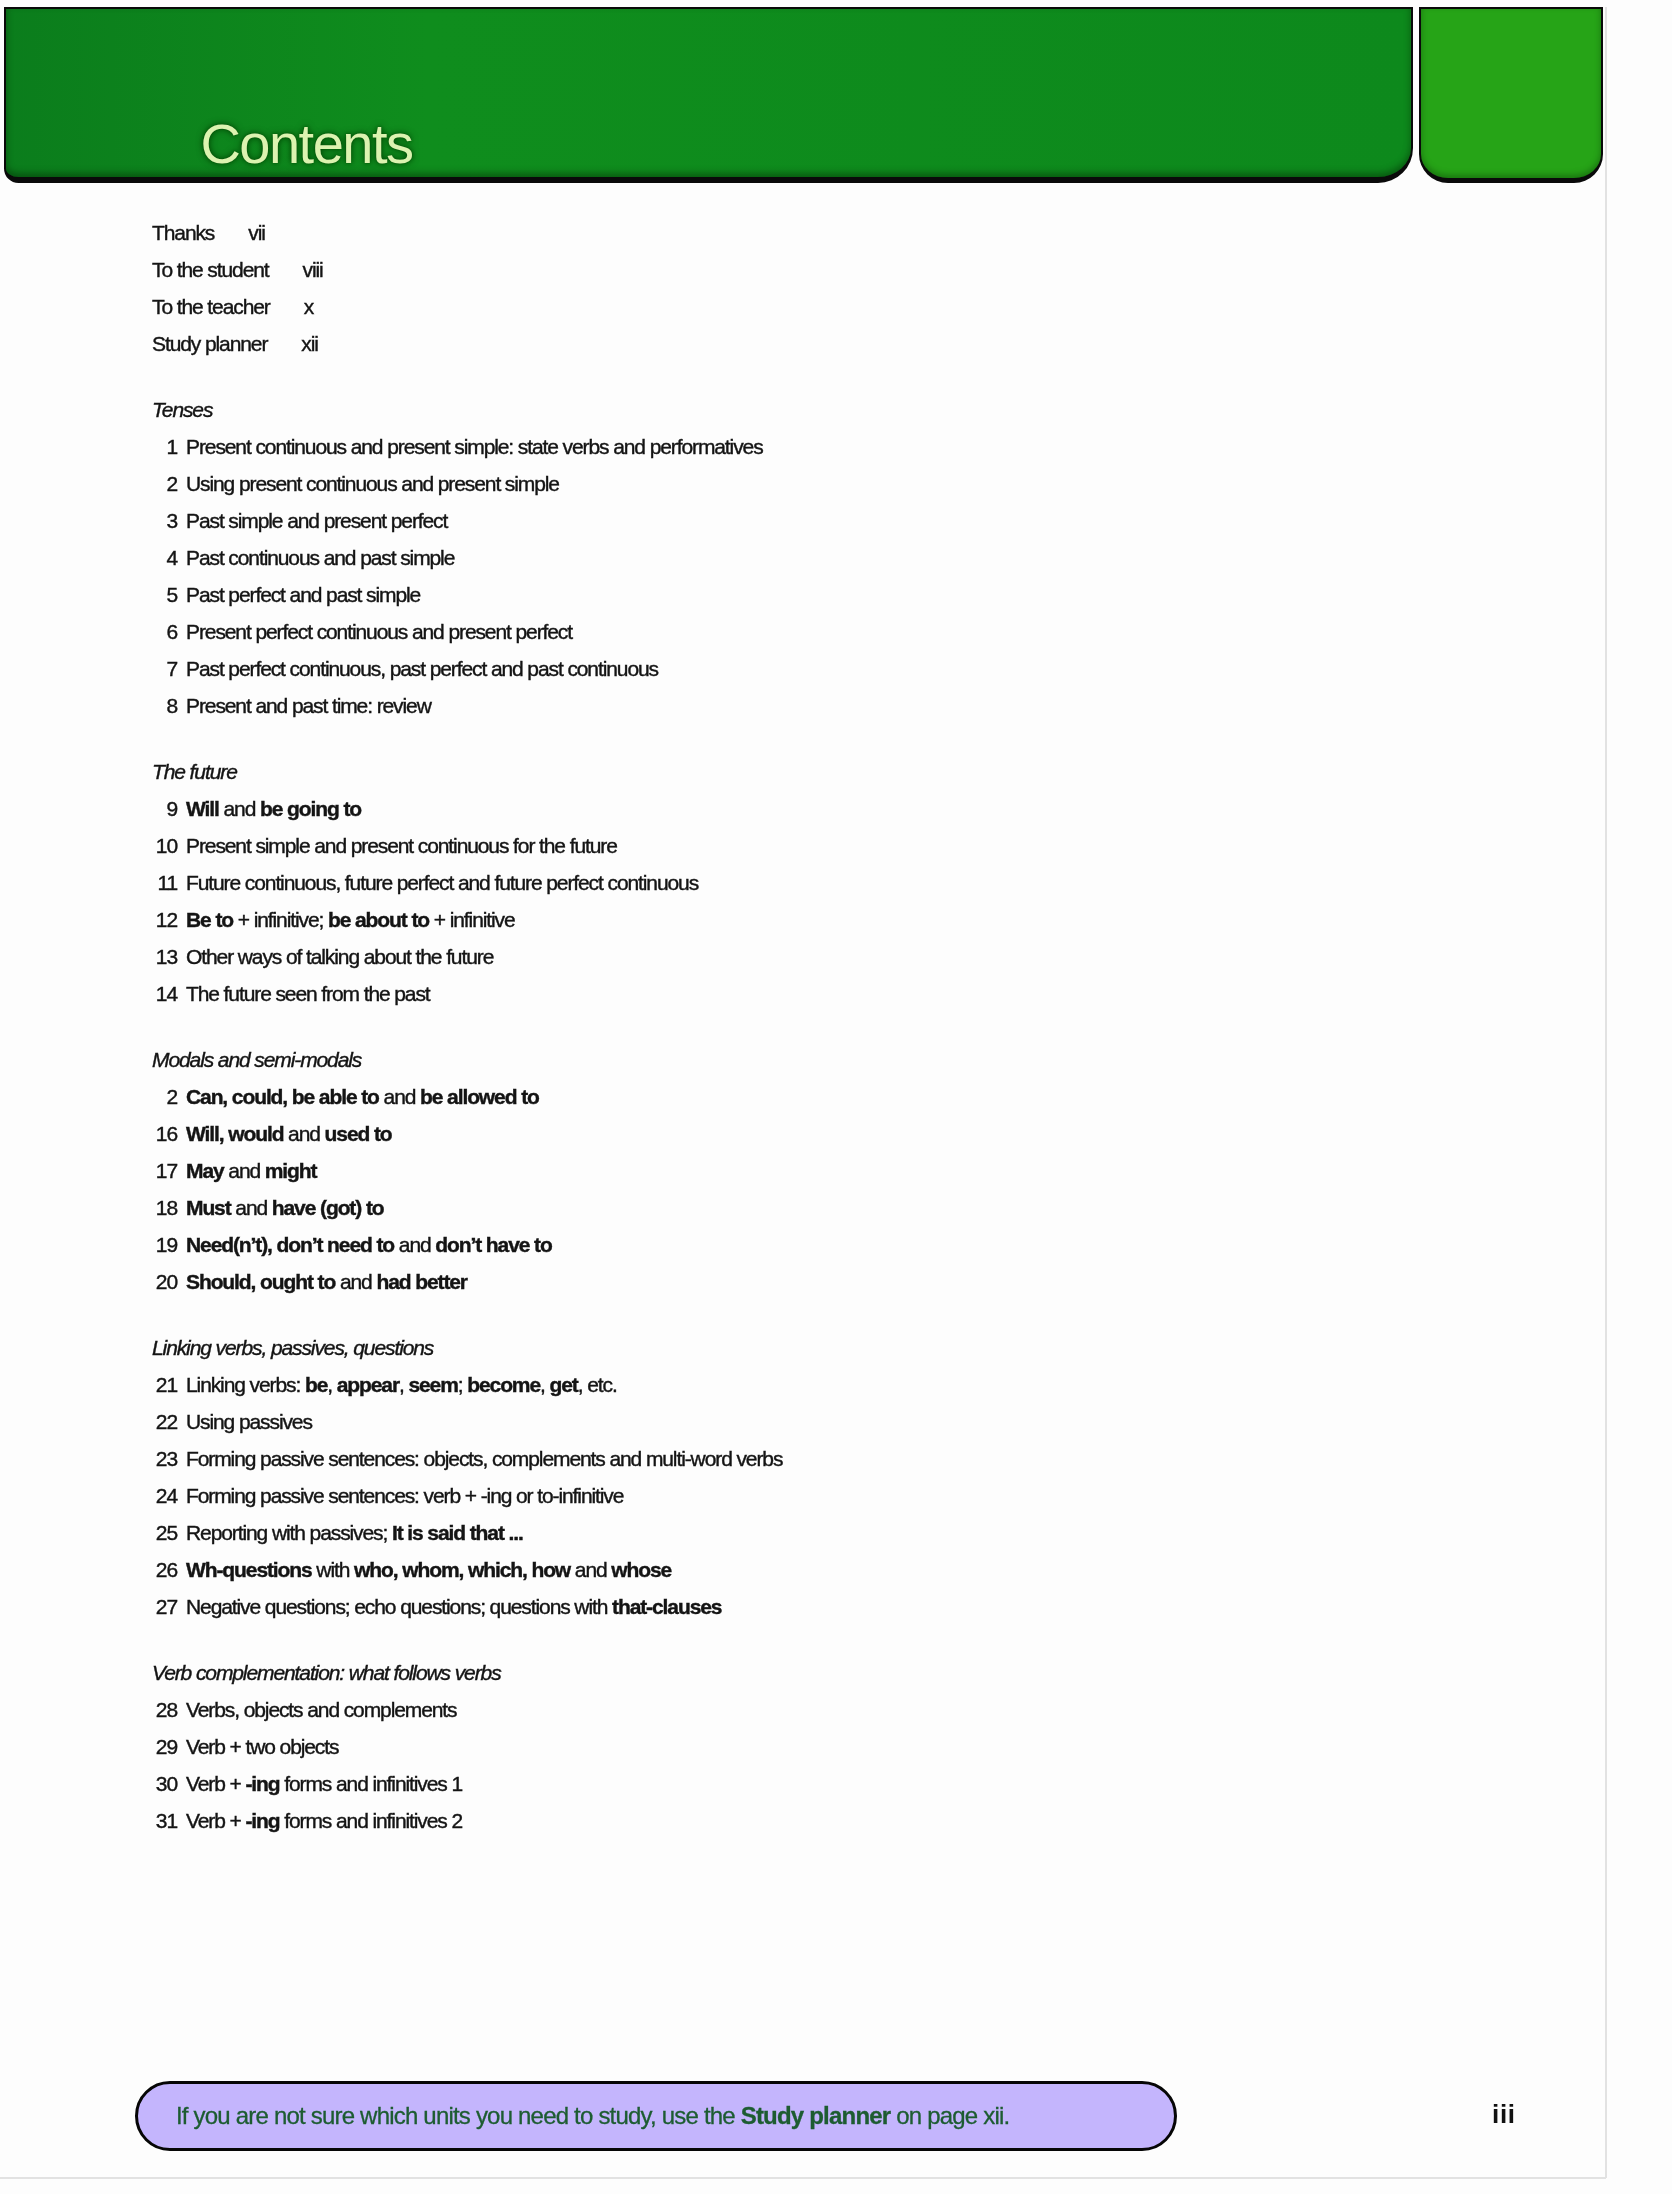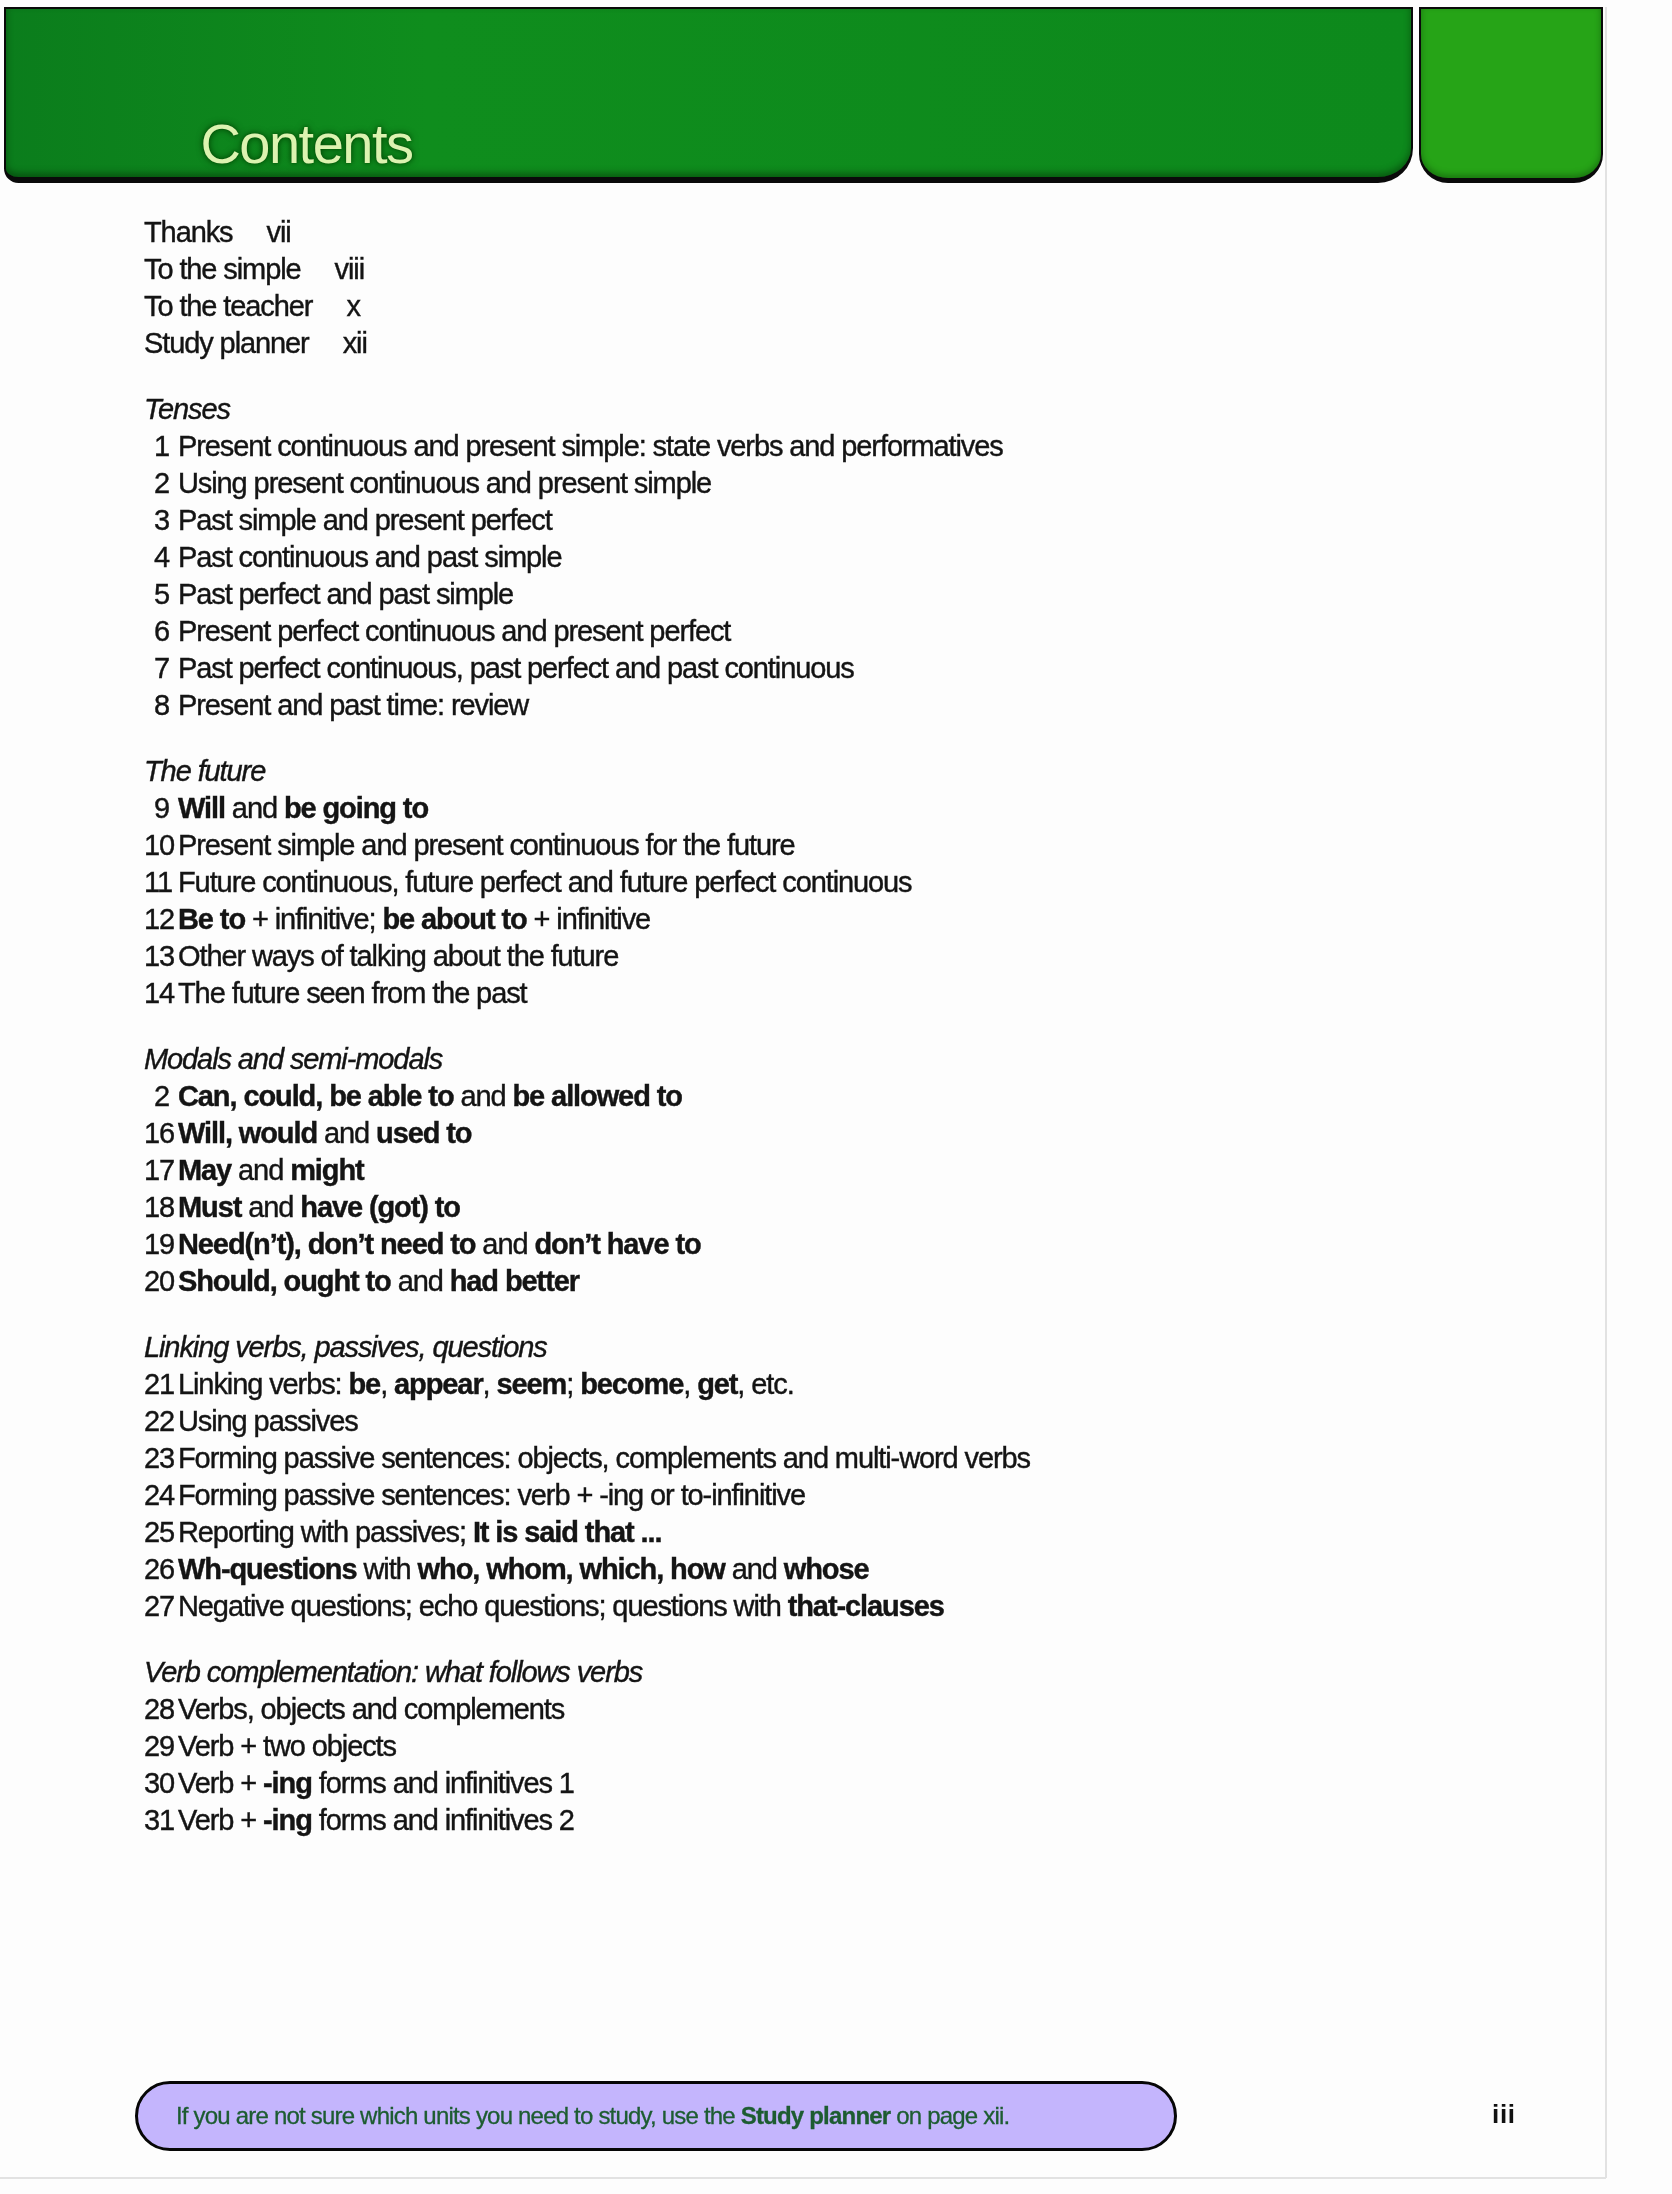--- a/index.html
+++ b/index.html
@@ -22,22 +22,22 @@
   }
   .cover-tab{
     position:absolute;left:1419px;top:7.3px;width:184px;height:176px;box-sizing:border-box;
     background:#26a417;
     border:2.9px solid #0a0a0a;border-bottom-width:5.9px;
     border-radius:0 0 29px 29px;
     box-shadow:inset 0 -2.9px 5.9px rgba(0,30,0,.35);
   }
   
   .toc{
-    position:absolute;left:144px;top:214px;width:1243px;
-    font-size:29px;line-height:37px;letter-spacing:-1.1px;
+    position:absolute;left:152px;top:214px;width:1243px;
+    font-size:21px;line-height:37px;letter-spacing:-1.1px;
     -webkit-text-stroke:0.4px #141414;
   }
   .fm-row .fm-page{padding-left:34px;}
   .section-heading{font-style:italic;margin-top:29px;}
   .toc-item{display:flex;}
   .item-number{width:25px;text-align:right;flex:0 0 auto;}
   .item-title{margin-left:9px;}
   .b{font-weight:700;}
   
   .note{
@@ -60,21 +60,21 @@
 
 <div class="page">
 
   <div class="banner">
     <span class="banner-title">Contents</span>
   </div>
   <div class="cover-tab"></div>
 
   <div class="toc" id="toc">
       <div class="fm-row"><span class="fm-label">Thanks</span><span class="fm-page">vii</span></div>
-      <div class="fm-row"><span class="fm-label">To the simple</span><span class="fm-page">viii</span></div>
+      <div class="fm-row"><span class="fm-label">To the student</span><span class="fm-page">viii</span></div>
       <div class="fm-row"><span class="fm-label">To the teacher</span><span class="fm-page">x</span></div>
       <div class="fm-row"><span class="fm-label">Study planner</span><span class="fm-page">xii</span></div>
       <div class="section-heading">Tenses</div>
       <div class="toc-item">
         <span class="item-number">1</span>
         <span class="item-title"><span>Present continuous and present simple: state verbs and performatives</span></span>
       </div>
       <div class="toc-item">
         <span class="item-number">2</span>
         <span class="item-title"><span>Using present continuous and present simple</span></span>

